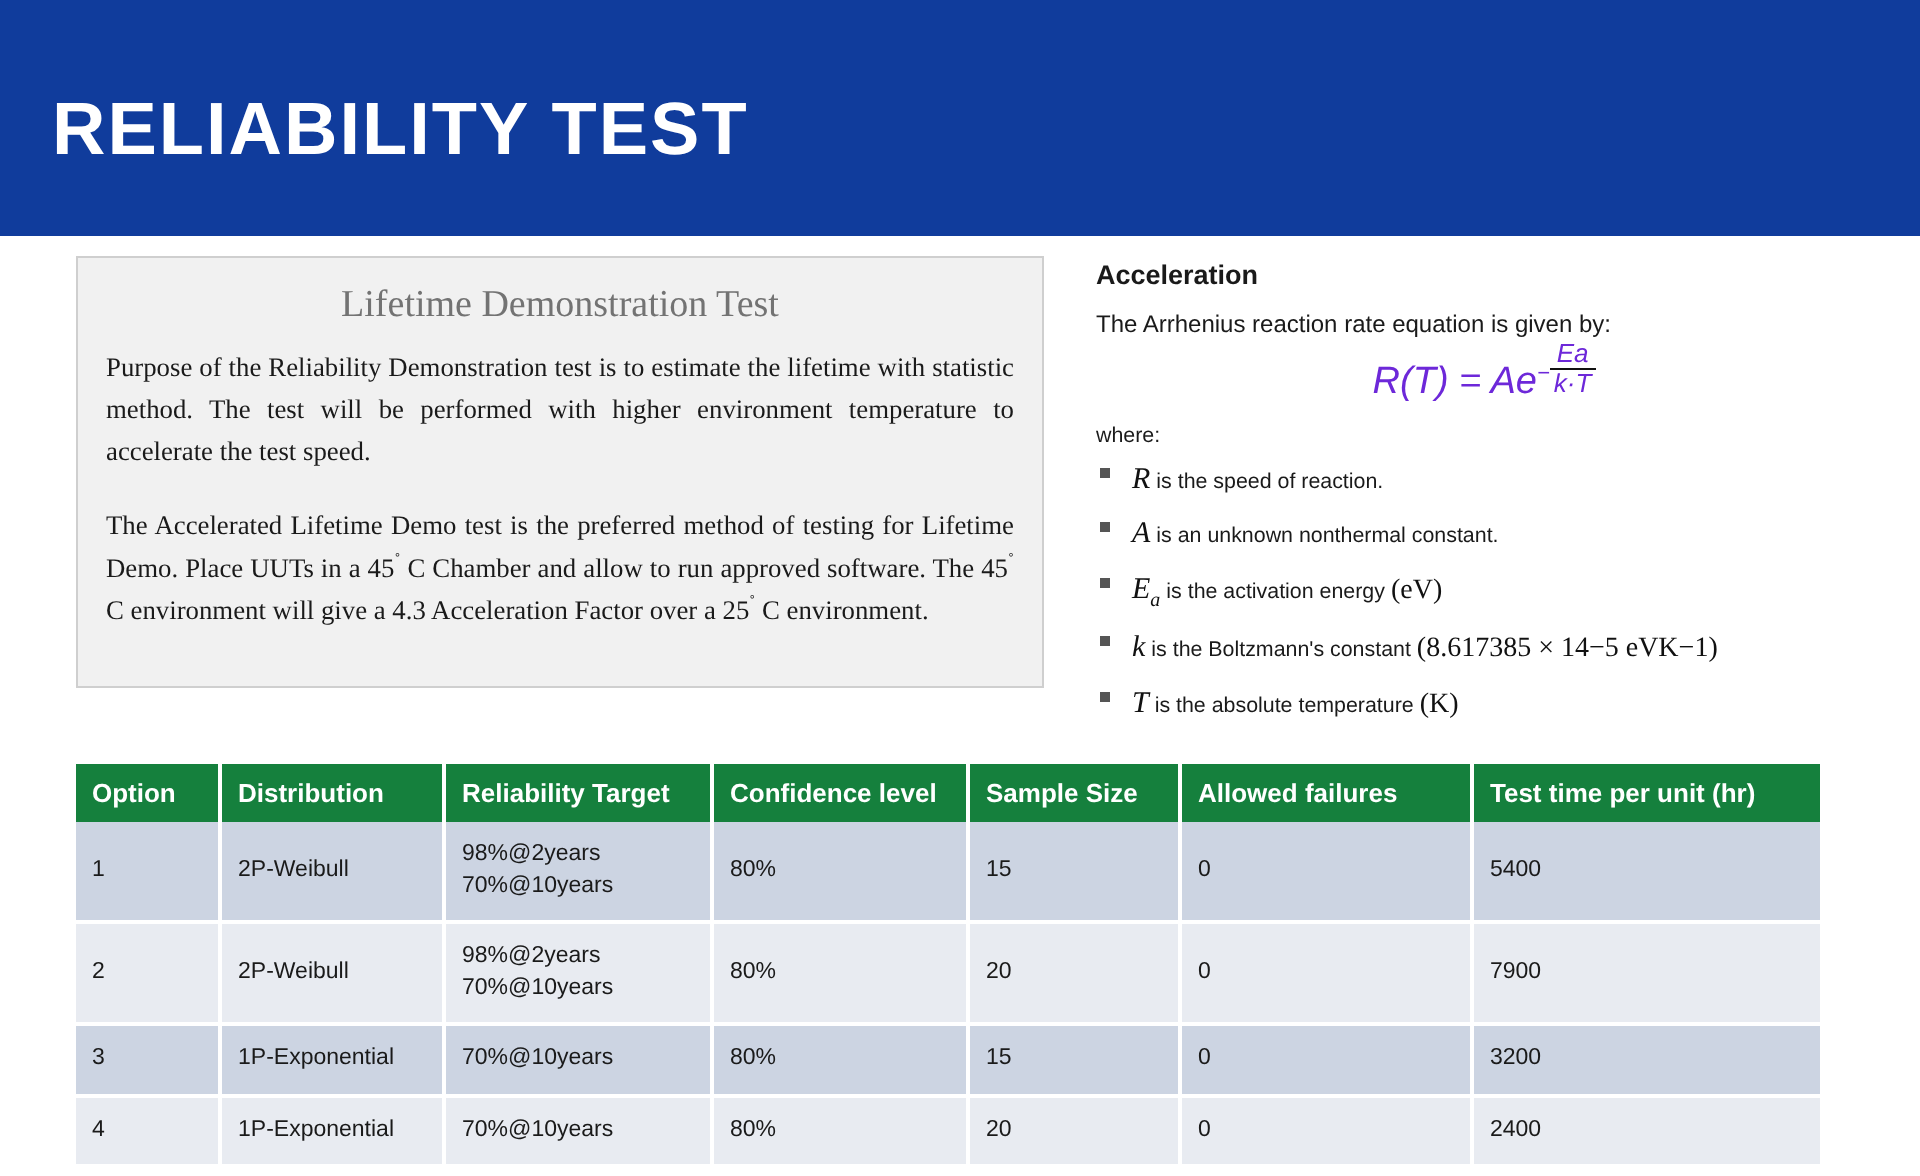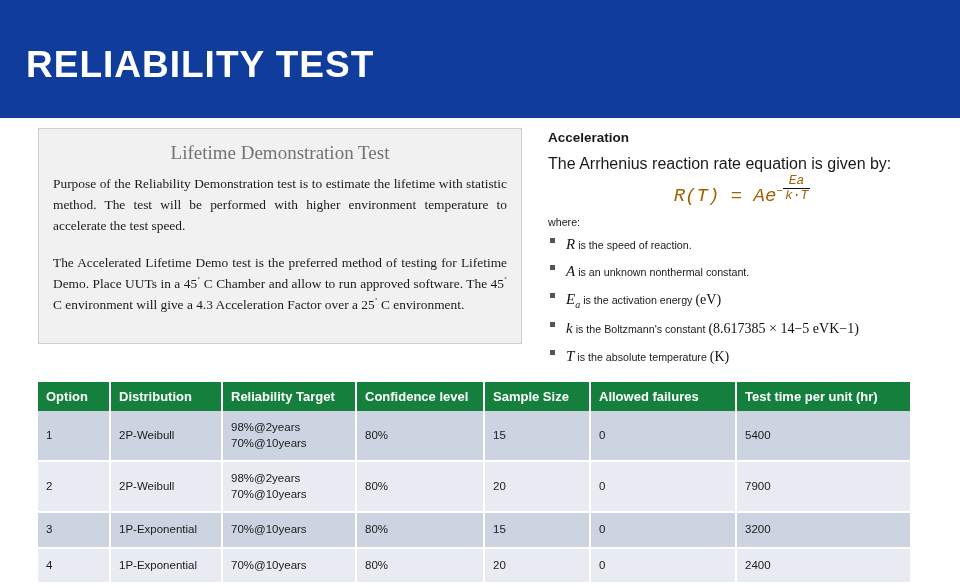--- a/index.html
+++ b/index.html
@@ -79,30 +79,30 @@
     top: 130px;
     width: 388px;
   }
   .rp-title {
     font-size: 13.5px;
     font-weight: bold;
     color: #1a1a1a;
     font-family: "Liberation Sans", sans-serif;
   }
   .rp-lead {
-    font-size: 16px;
+    font-size: 12px;
     color: #1a1a1a;
     margin-top: 10px;
   }
   .formula {
     text-align: center;
     margin-top: 8px;
-    font-family: Liberation Mono, monospace;
+    font-family: Liberation Sans, sans-serif;
     font-size: 19px;
-    color: #a16207;
+    color: #6d28d9;
     font-style: italic;
   }
   .formula .frac {
     display: inline-block;
     vertical-align: middle;
     text-align: center;
     font-size: 13px;
     line-height: 1.08;
     position: relative;
     top: -7px;

